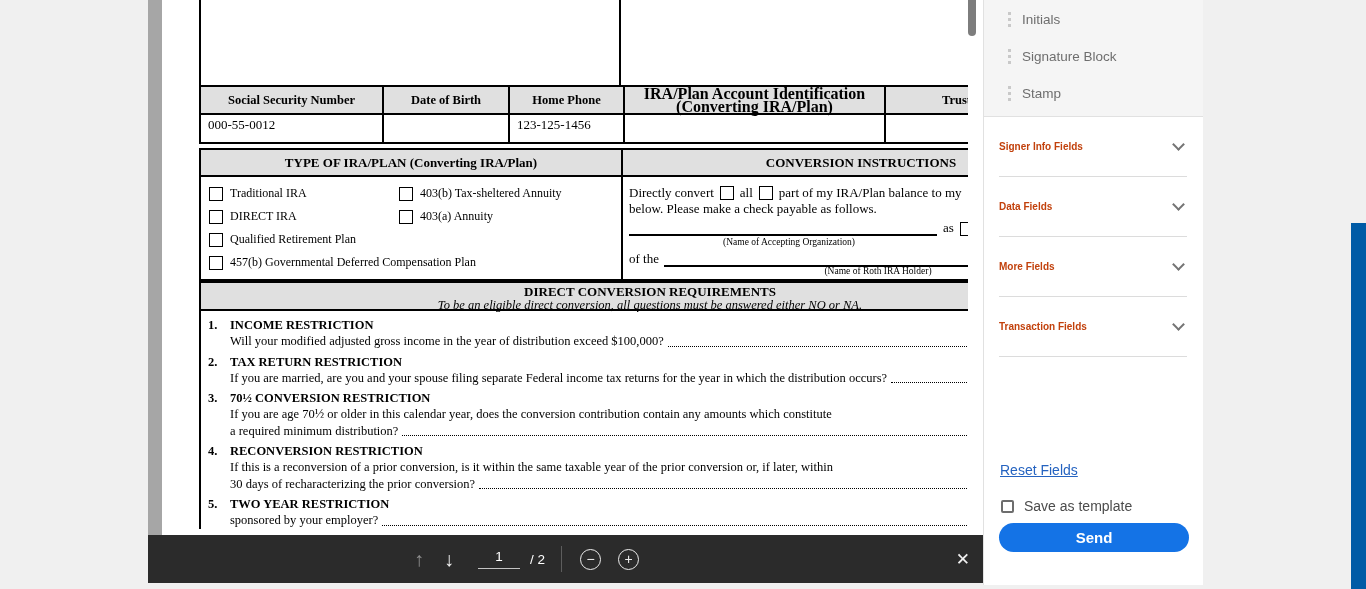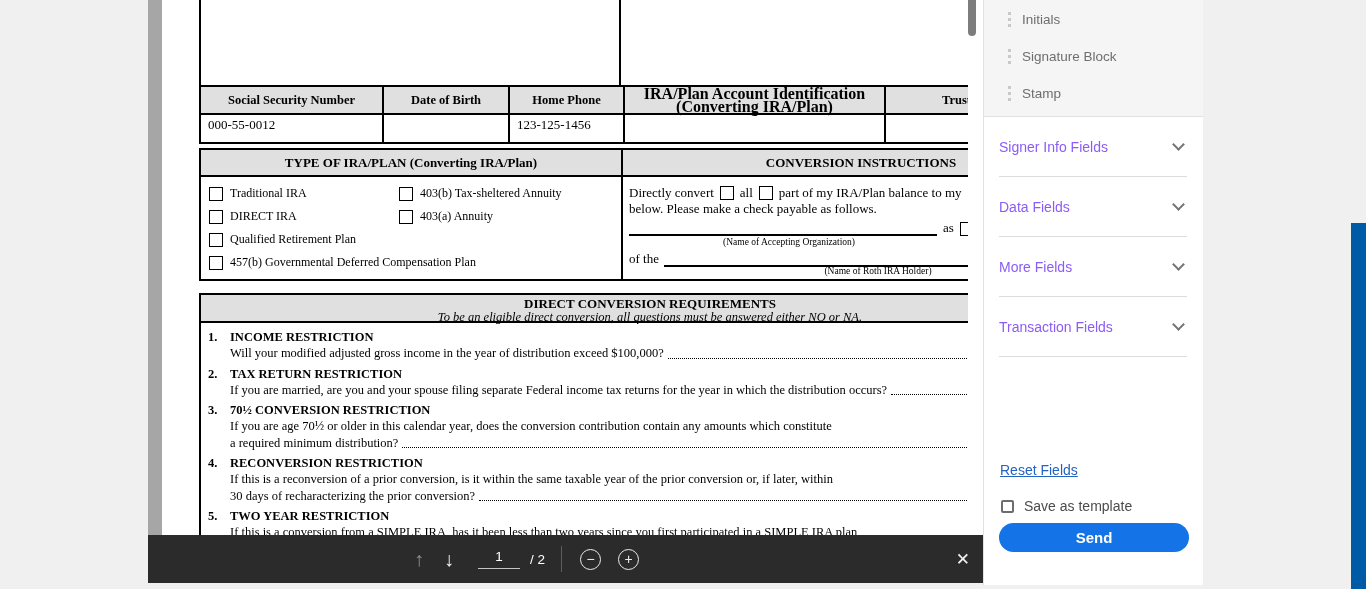--- a/index.html
+++ b/index.html
@@ -39,21 +39,21 @@
 
   .conv-l1 { position:absolute; top:8px; left:6px; display:flex; align-items:center; gap:6px; white-space:nowrap; }
   .conv-l2 { position:absolute; top:24px; left:6px; white-space:nowrap; }
   .conv-l3 { position:absolute; top:43px; left:6px; display:flex; align-items:flex-end; gap:6px; width:470px; }
   .blank1 { width:308px; border-bottom:2px solid #000; height:14px; }
   .cap1 { position:absolute; top:60px; left:6px; width:320px; text-align:center; font-size:9.5px; }
   .conv-l4 { position:absolute; top:74px; left:6px; display:flex; align-items:flex-end; gap:5px; width:470px; }
   .blank2 { flex:1; border-bottom:2px solid #000; height:14px; }
   .cap2 { position:absolute; top:89px; left:155px; width:200px; text-align:center; font-size:9.5px; }
 
-  .band { margin-top:12px; border-top:2px solid #000; border-bottom:2px solid #000; background:#e0e0e0;
+  .band { margin-top:0; border-top:2px solid #000; border-bottom:2px solid #000; background:#e0e0e0;
           border-left:2px solid #000; height:30px; text-align:center; padding-top:2px; }
   .band-title { font-weight:bold; font-size:13px; line-height:14px; }
   .band-sub { font-style:italic; font-size:12.5px; line-height:13px; }
 
   .reqs { border-left:2px solid #000; padding:4px 0 0 7px; }
   .req { margin-top:4px; }
   .req-title { font-weight:bold; font-size:12.5px; line-height:16px; display:flex; }
   .req-num { width:22px; flex:none; }
   .req-line { font-size:12.5px; line-height:16.5px; padding-left:22px; white-space:nowrap; }
   .req-qline { display:flex; align-items:flex-end; }
@@ -76,21 +76,21 @@
   .tb-close { position:absolute; right:13px; top:14px; color:#f1f1f1; font-size:17px; }
 
   
   .sidebar { position:absolute; left:983px; top:0; width:220px; height:585px; background:#fff; border-left:1px solid #e1e1e1; }
   .sb-top { background:#f5f5f5; border-bottom:1px solid #e1e1e1; padding-top:1px; height:117px; }
   .drag-item { display:flex; align-items:center; height:37px; padding-left:24px; }
   .drag-handle { height:15px; border-left:3px dotted #c9c9c9; margin-right:11px; }
   .drag-label { color:#6e6e6e; font-size:13.5px; }
   .sb-section { height:60px; margin:0 16px 0 15px; border-bottom:1px solid #dcdcdc;
                 display:flex; align-items:center; justify-content:space-between; }
-  .sb-section-label { color:#8b5cf6; font-weight:normal; font-size:14px; }
+  .sb-section-label { color:#c2410c; font-weight:bold; font-size:10px; }
   .chev { width:9px; height:9px; border-right:2px solid #747474; border-bottom:2px solid #747474;
           transform:rotate(45deg); margin-right:4px; margin-top:-4px; }
   .reset-link { position:absolute; left:16px; top:462px; color:#2563c0; font-size:14px; text-decoration:underline; }
   .save-row { position:absolute; left:17px; top:498px; display:flex; align-items:center; }
   .save-cb { width:13px; height:13px; border:2px solid #6d6d6d; border-radius:2px; background:#fff; margin-right:10px; }
   .save-label { color:#4b4b4b; font-size:14px; }
   .send-btn { position:absolute; left:15px; top:523px; width:190px; height:29px; border-radius:15px;
               background:#1473e6; color:#fff; font-weight:bold; font-size:15px;
               display:flex; align-items:center; justify-content:center; border:none; }
 
@@ -251,21 +251,20 @@
                   <span>30 days of recharacterizing the prior conversion?</span>
                   <span class="leader"></span>
                 </div>
             </div>
 
             <div class="req">
               <div class="req-title">
                   <span class="req-num">5.</span>
                   <span>TWO YEAR RESTRICTION</span>
                 </div>
-              <div class="req-line">If this is a conversion from a SIMPLE IRA, has it been less than two years since you first participated in a SIMPLE IRA plan</div>
               <div class="req-line req-qline">
                   <span>sponsored by your employer?</span>
                   <span class="leader"></span>
                 </div>
             </div>
 
           </div>
         </div>
       </div>
     </div>

